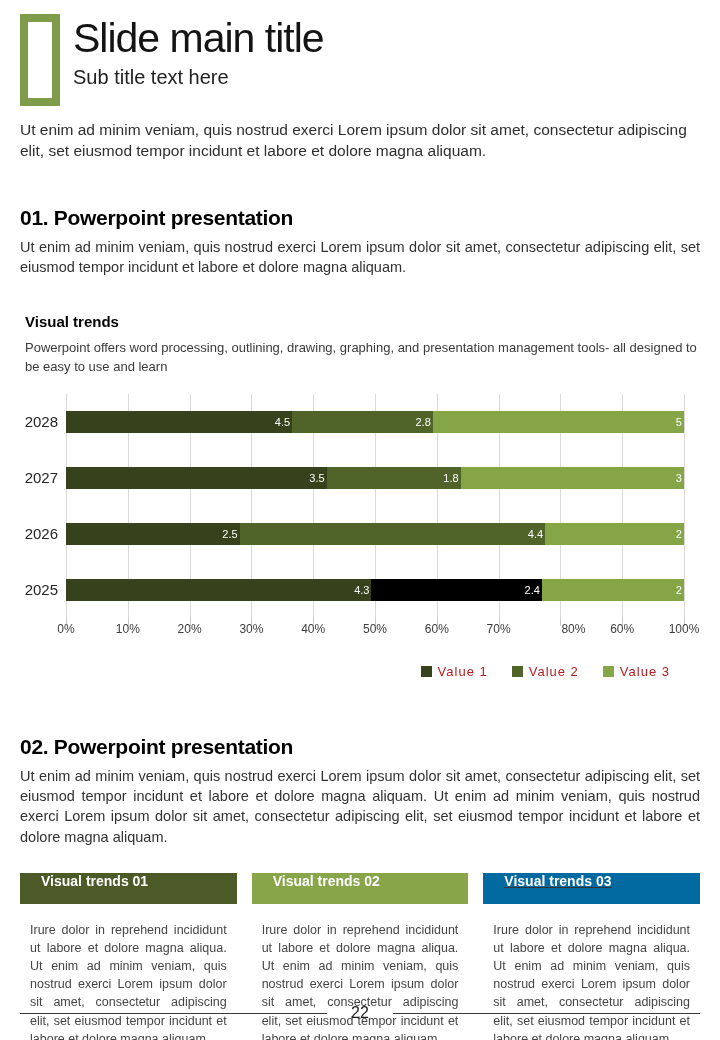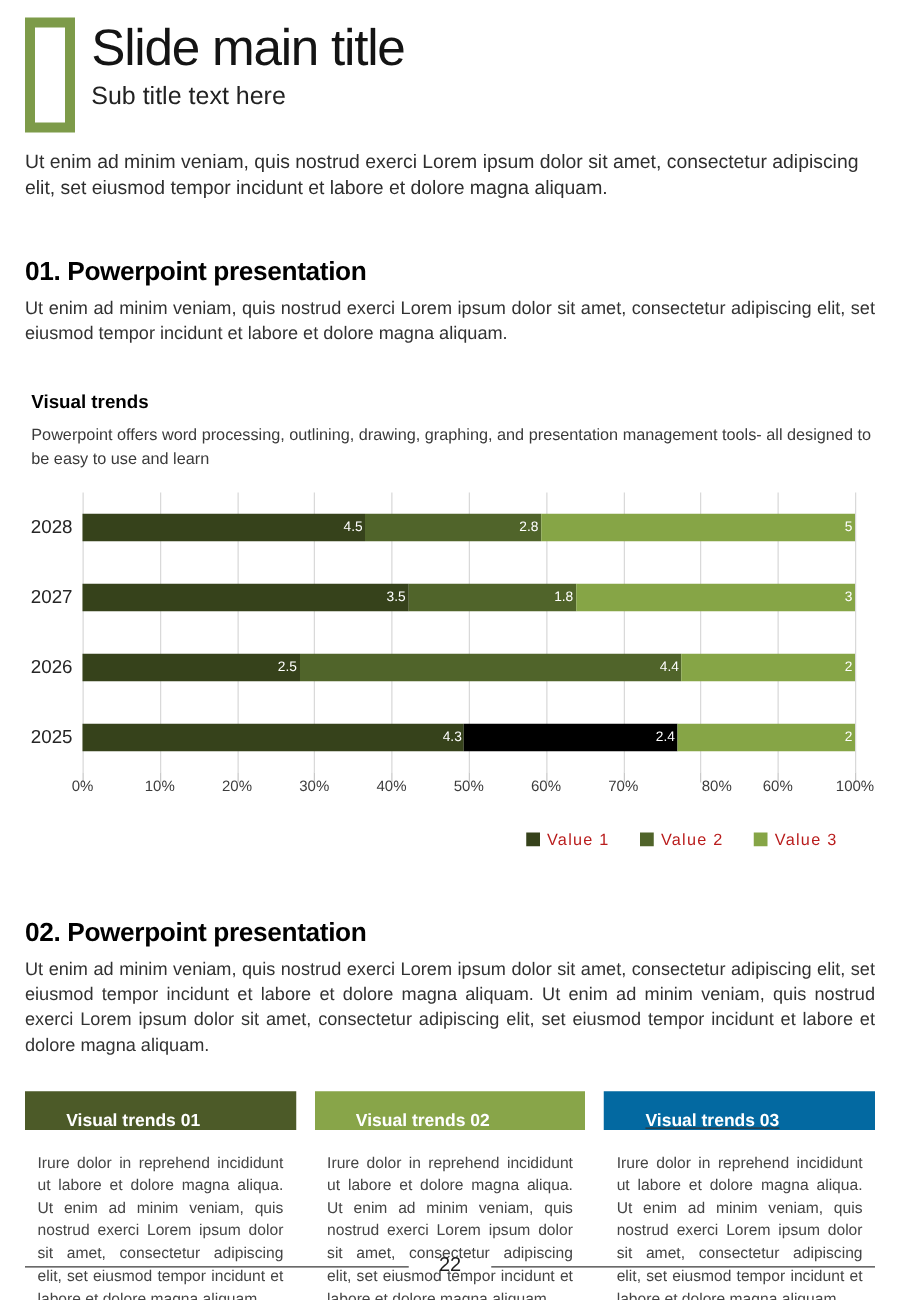--- a/index.html
+++ b/index.html
@@ -41,21 +41,21 @@
   .x-tick-label { position:absolute; transform:translateX(-50%); font-size:12px; color:#3c3c3c; white-space:nowrap; }
   .legend { display:flex; justify-content:flex-end; gap:24px; margin:26px 30px 0 0; }
   .legend-item { display:flex; align-items:center; gap:6px; }
   .legend-swatch { width:11px; height:11px; }
   .legend-label { font-size:13px; color:#b91c1c; letter-spacing:1px; }
 
   
   .sec2 { margin-top:56px; }
   .cards { display:flex; gap:15px; margin-top:26px; }
   .card { flex:1 1 0; }
-  .card-header { height:31px; display:flex; align-items:flex-end; padding-left:33px; }
+  .card-header { height:31px; display:flex; align-items:flex-start; padding-left:21px; }
   .card-header-label { color:#fff; font-size:14px; font-weight:700; }
   .card-body { margin:17px 10px 0 10px; font-size:12.5px; line-height:1.45; color:#454545; text-align:justify; }
 
   
   .footer { position:absolute; left:20px; right:20px; bottom:18px; display:flex; align-items:center; }
   .footer-line { flex:1 1 0; height:1px; background:#3a3a3a; }
   .page-number { font-size:16px; color:#1e1e1e; margin:0 24px; }
 </style>
 </head>
 <body>

